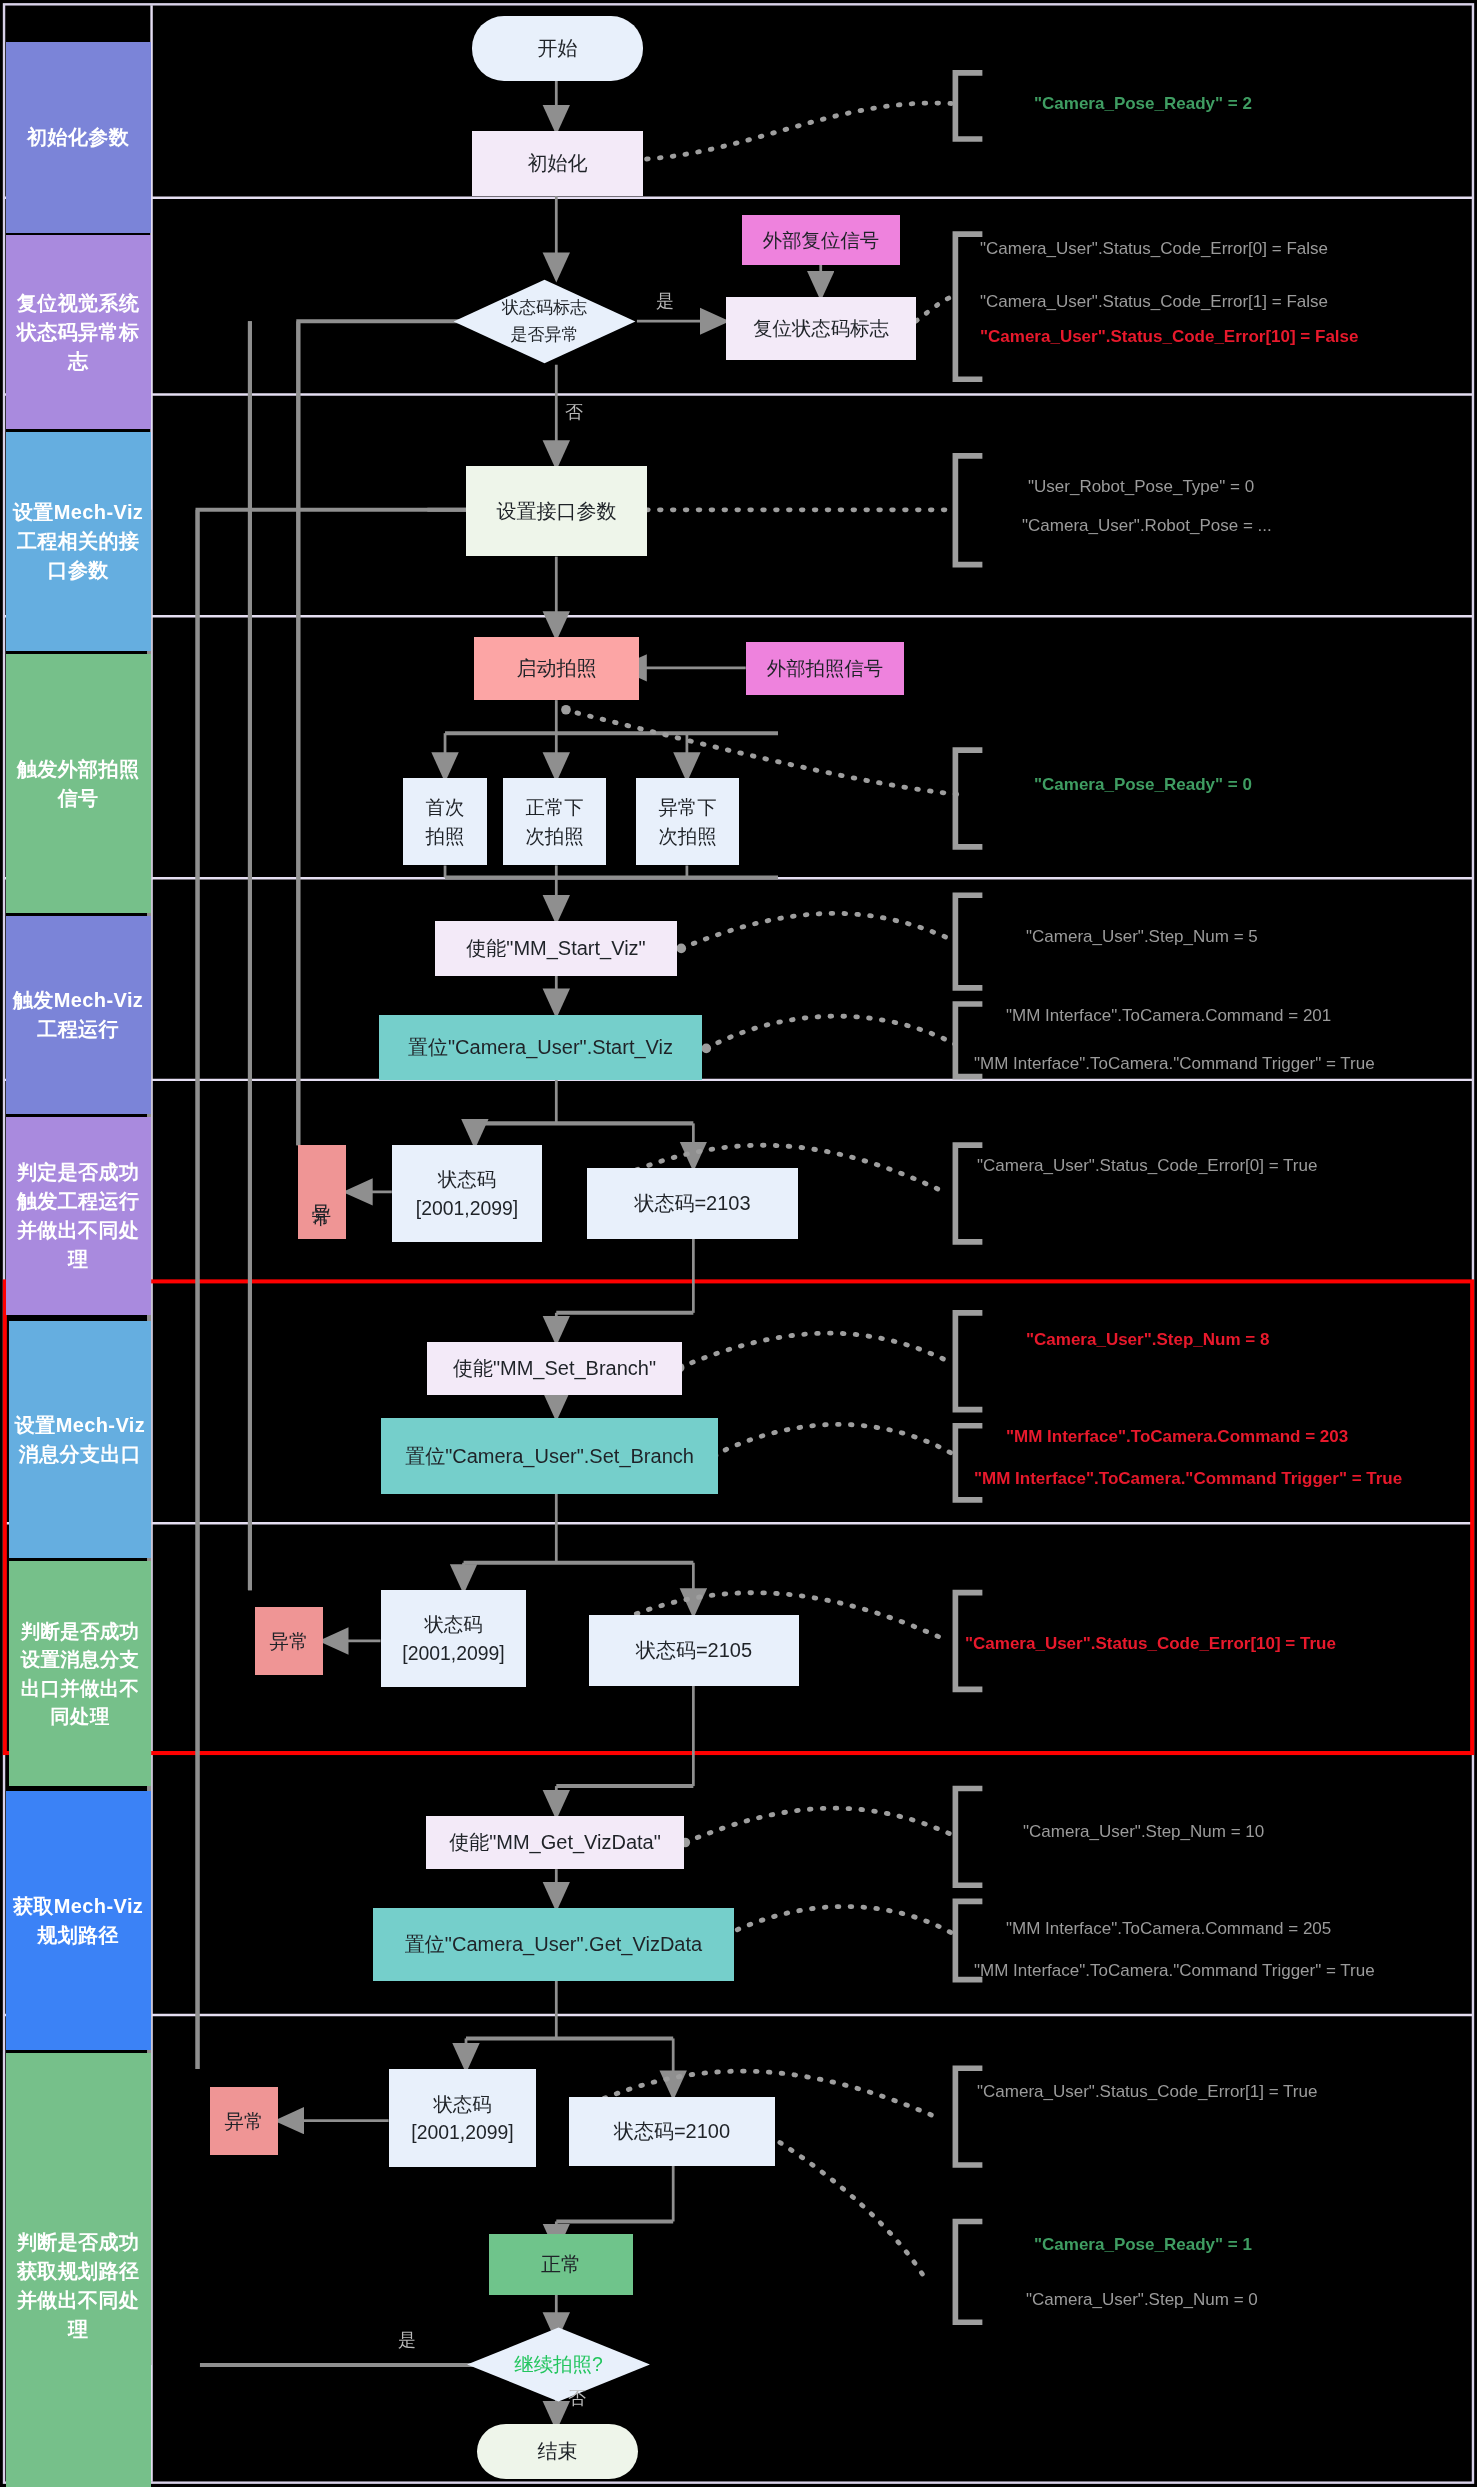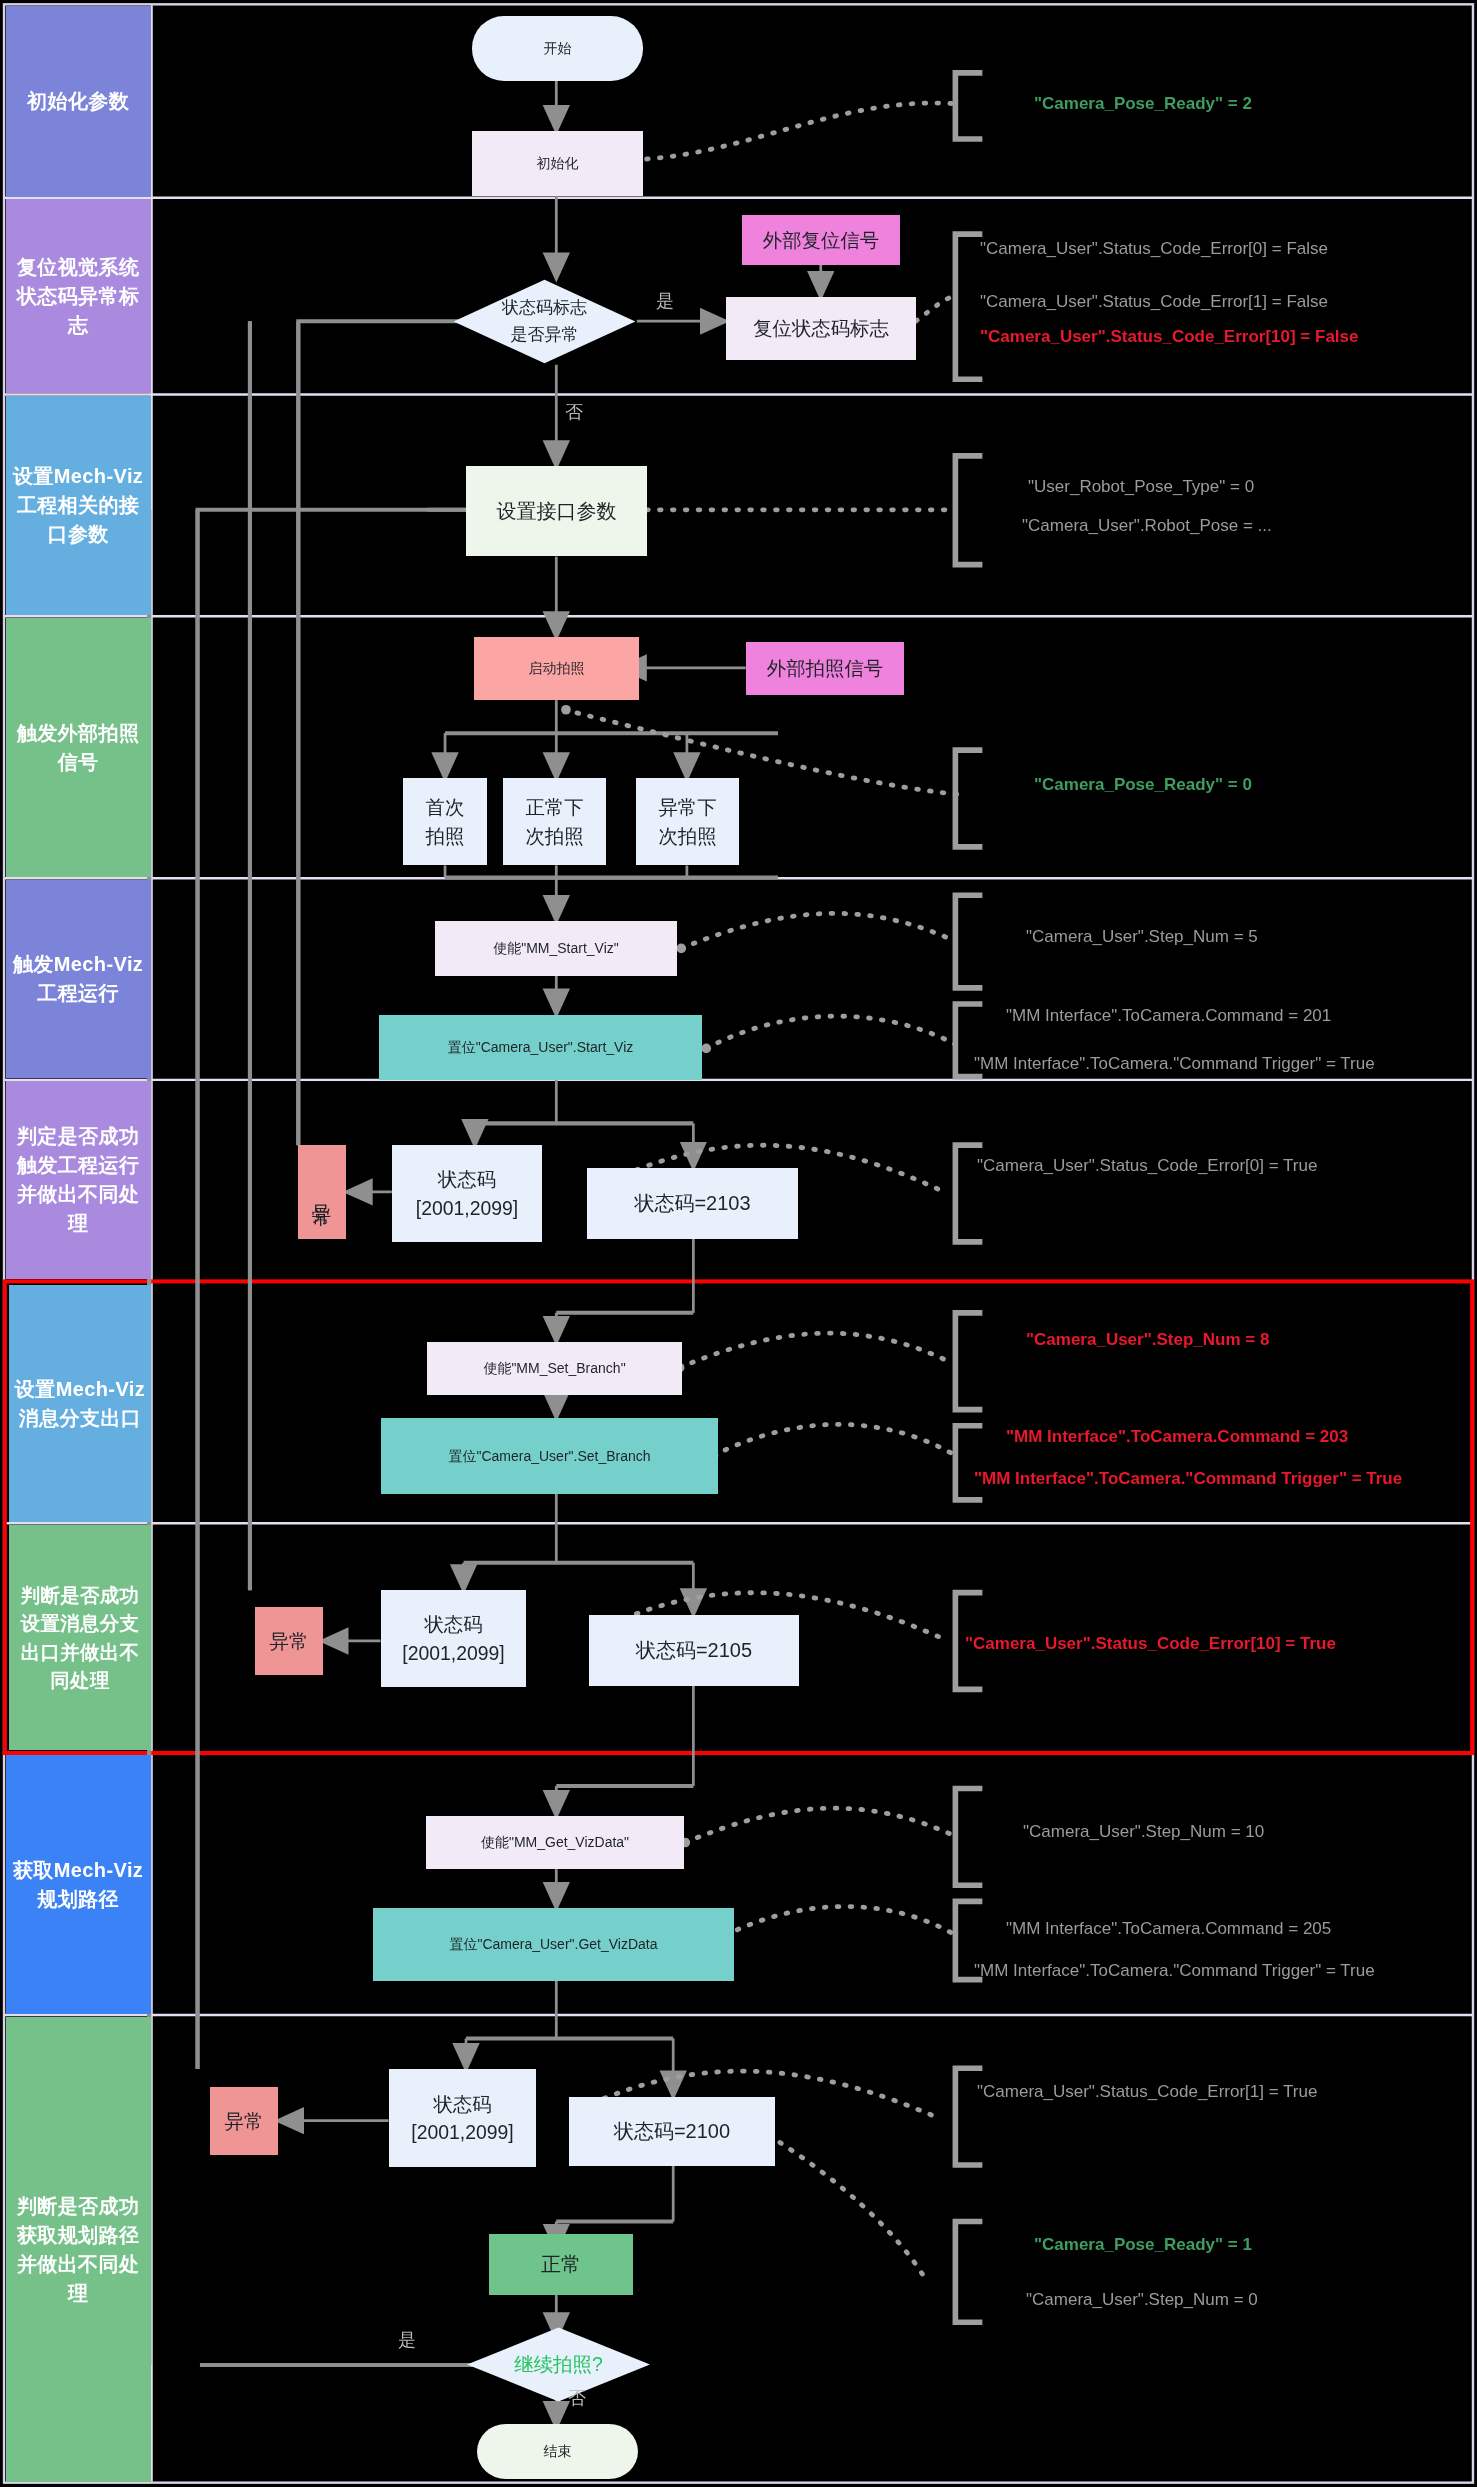--- a/index.html
+++ b/index.html
@@ -2,26 +2,26 @@
 <html style="font-size:13px"><head>
 <meta charset="utf-8">
 <style>
   html,body{margin:0;padding:0;background:#000;}
   body{font-family:"Liberation Sans","DejaVu Sans",sans-serif;}
   #root{position:relative;width:1477px;height:2487px;background:#000;overflow:hidden;}
   #root svg{position:absolute;top:0;left:0;width:1477px;height:2487px;}
   .lane-label{
     position:absolute;display:flex;align-items:center;justify-content:center;
     text-align:center;color:#ffffff;font-weight:bold;font-size:20px;line-height:1.45;
-    box-sizing:border-box;padding:3.2px 4.8px;letter-spacing:0.4px;
+    box-sizing:border-box;padding:3.2px 4.8px;letter-spacing:0.4px;margin-top:36px;
   }
   .node{
     position:absolute;display:flex;align-items:center;justify-content:center;
     text-align:center;box-sizing:border-box;color:#1f2328;
-    font-size:14px;line-height:1.45;font-weight:normal;padding:1.6px 4.8px;
+    font-size:20px;line-height:1.45;font-weight:normal;padding:1.6px 4.8px;
   }
   .node.strong{font-weight:normal;}
   .ann{
     position:absolute;font-size:17px;line-height:1.3;white-space:nowrap;
     display:flex;align-items:center;
   }
   .ann.grey{color:#9b9b9b;}
   .ann.green{color:#3f9d62;font-weight:bold;}
   .ann.red{color:#e8192c;font-weight:bold;}
   .edge-lab{position:absolute;color:#b9b9b9;font-size:18px;line-height:1;}

